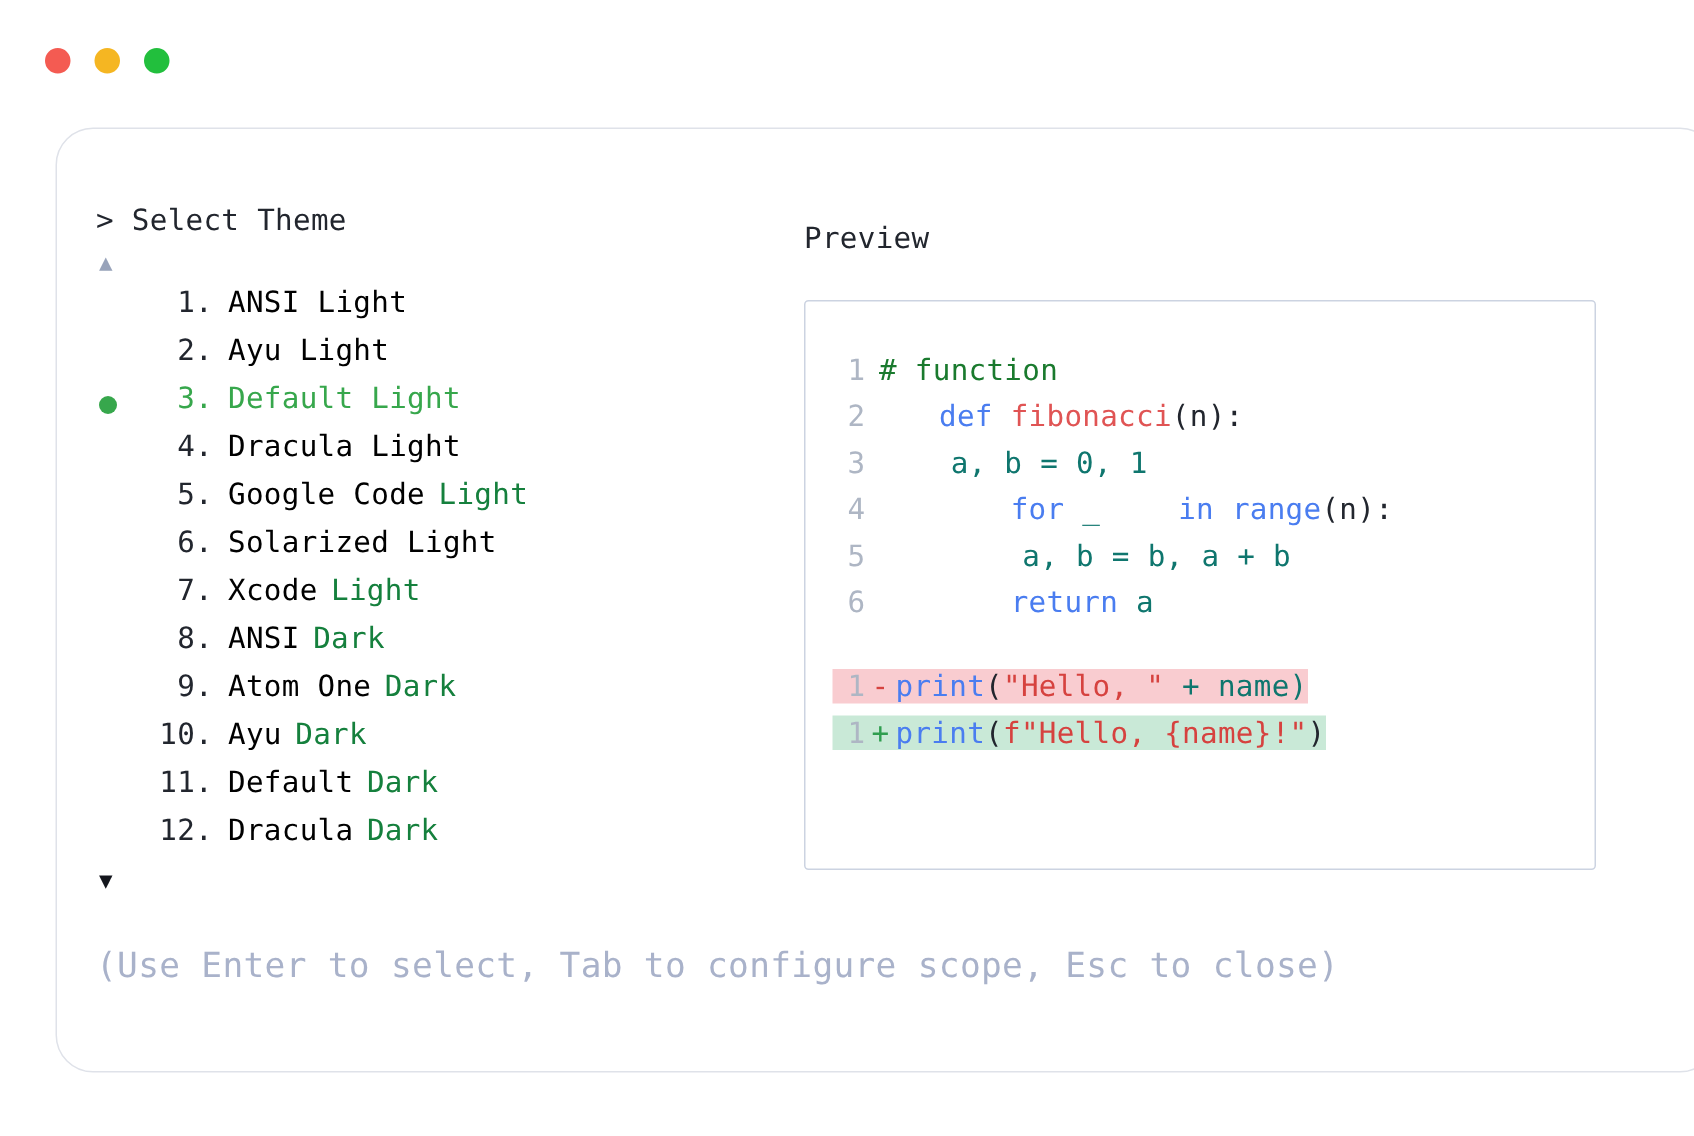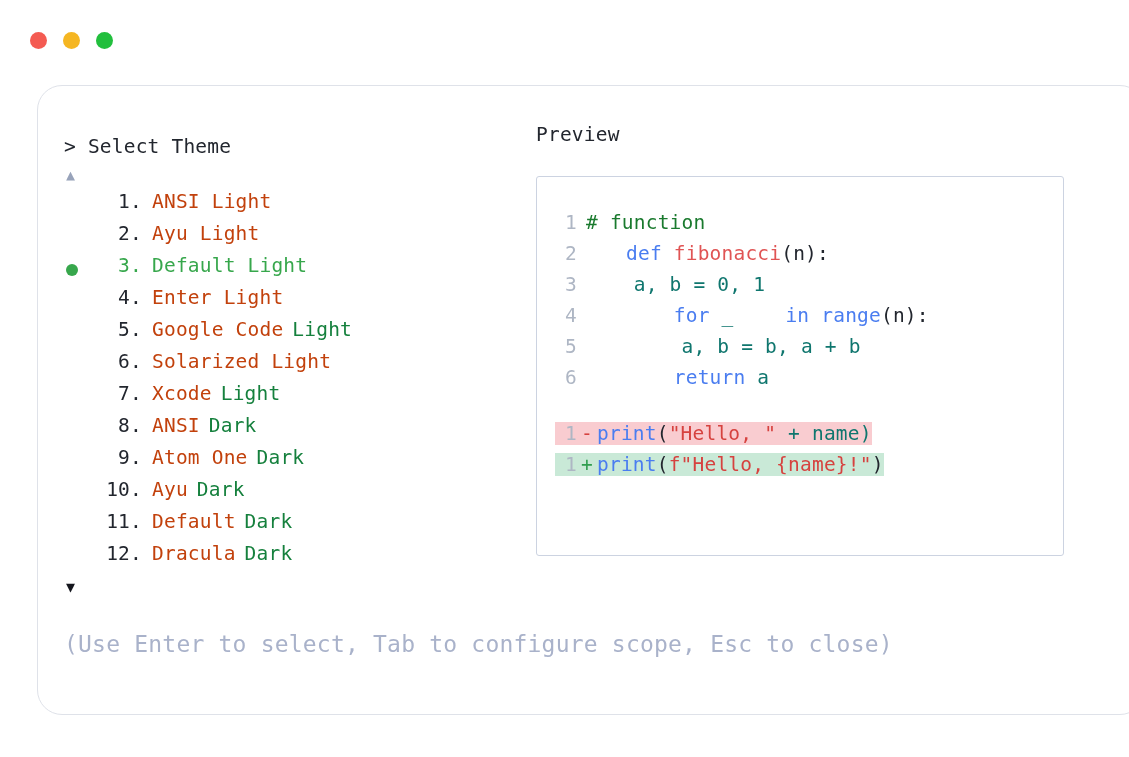--- a/index.html
+++ b/index.html
@@ -56,21 +56,21 @@
   
   .col-left {
     position: absolute;
     left: 26px;
     top: 46px;
     width: 470px;
   }
   .col-right {
     position: absolute;
     left: 498px;
-    top: 34px;
+    top: 58px;
     width: 530px;
   }
 
   .panel-heading {
     font-size: 19.5px;
     line-height: 30px;
     color: #22262e;
     letter-spacing: 0.2px;
     white-space: pre;
   }
@@ -112,21 +112,21 @@
     border-radius: 50%;
     background: #37a74c;
   }
   .item-index {
     width: 44px;
     flex: 0 0 44px;
     text-align: right;
     color: #22262e;
   }
   .item-label {
-    color: #c2410c;
+    color: #000000;
     padding-left: 10px;
   }
   .item-variant {
     color: #15803d;
     padding-left: 9px;
   }
   .theme-item.selected .item-index,
   .theme-item.selected .item-label {
     color: #37a74c;
   }
@@ -220,21 +220,21 @@
 <div class="card">
   <div class="card-inner">
 
     <div class="col-left">
       <div class="panel-heading">&gt; Select Theme</div>
       <div class="scroll-arrow up">▲</div>
       <div class="theme-list" id="theme-list">
           <div class="theme-item"><span class="bullet-cell"></span><span class="item-index">1.</span><span class="item-label">ANSI Light</span></div>
           <div class="theme-item"><span class="bullet-cell"></span><span class="item-index">2.</span><span class="item-label">Ayu Light</span></div>
           <div class="theme-item selected"><span class="bullet-cell"><span class="bullet-dot"></span></span><span class="item-index">3.</span><span class="item-label">Default Light</span></div>
-          <div class="theme-item"><span class="bullet-cell"></span><span class="item-index">4.</span><span class="item-label">Enter Light</span></div>
+          <div class="theme-item"><span class="bullet-cell"></span><span class="item-index">4.</span><span class="item-label">Dracula Light</span></div>
           <div class="theme-item"><span class="bullet-cell"></span><span class="item-index">5.</span><span class="item-label">Google Code</span><span class="item-variant">Light</span></div>
           <div class="theme-item"><span class="bullet-cell"></span><span class="item-index">6.</span><span class="item-label">Solarized Light</span></div>
           <div class="theme-item"><span class="bullet-cell"></span><span class="item-index">7.</span><span class="item-label">Xcode</span><span class="item-variant">Light</span></div>
           <div class="theme-item"><span class="bullet-cell"></span><span class="item-index">8.</span><span class="item-label">ANSI</span><span class="item-variant">Dark</span></div>
           <div class="theme-item"><span class="bullet-cell"></span><span class="item-index">9.</span><span class="item-label">Atom One</span><span class="item-variant">Dark</span></div>
           <div class="theme-item"><span class="bullet-cell"></span><span class="item-index">10.</span><span class="item-label">Ayu</span><span class="item-variant">Dark</span></div>
           <div class="theme-item"><span class="bullet-cell"></span><span class="item-index">11.</span><span class="item-label">Default</span><span class="item-variant">Dark</span></div>
           <div class="theme-item"><span class="bullet-cell"></span><span class="item-index">12.</span><span class="item-label">Dracula</span><span class="item-variant">Dark</span></div>
         </div>
       <div class="scroll-arrow down">▼</div>

